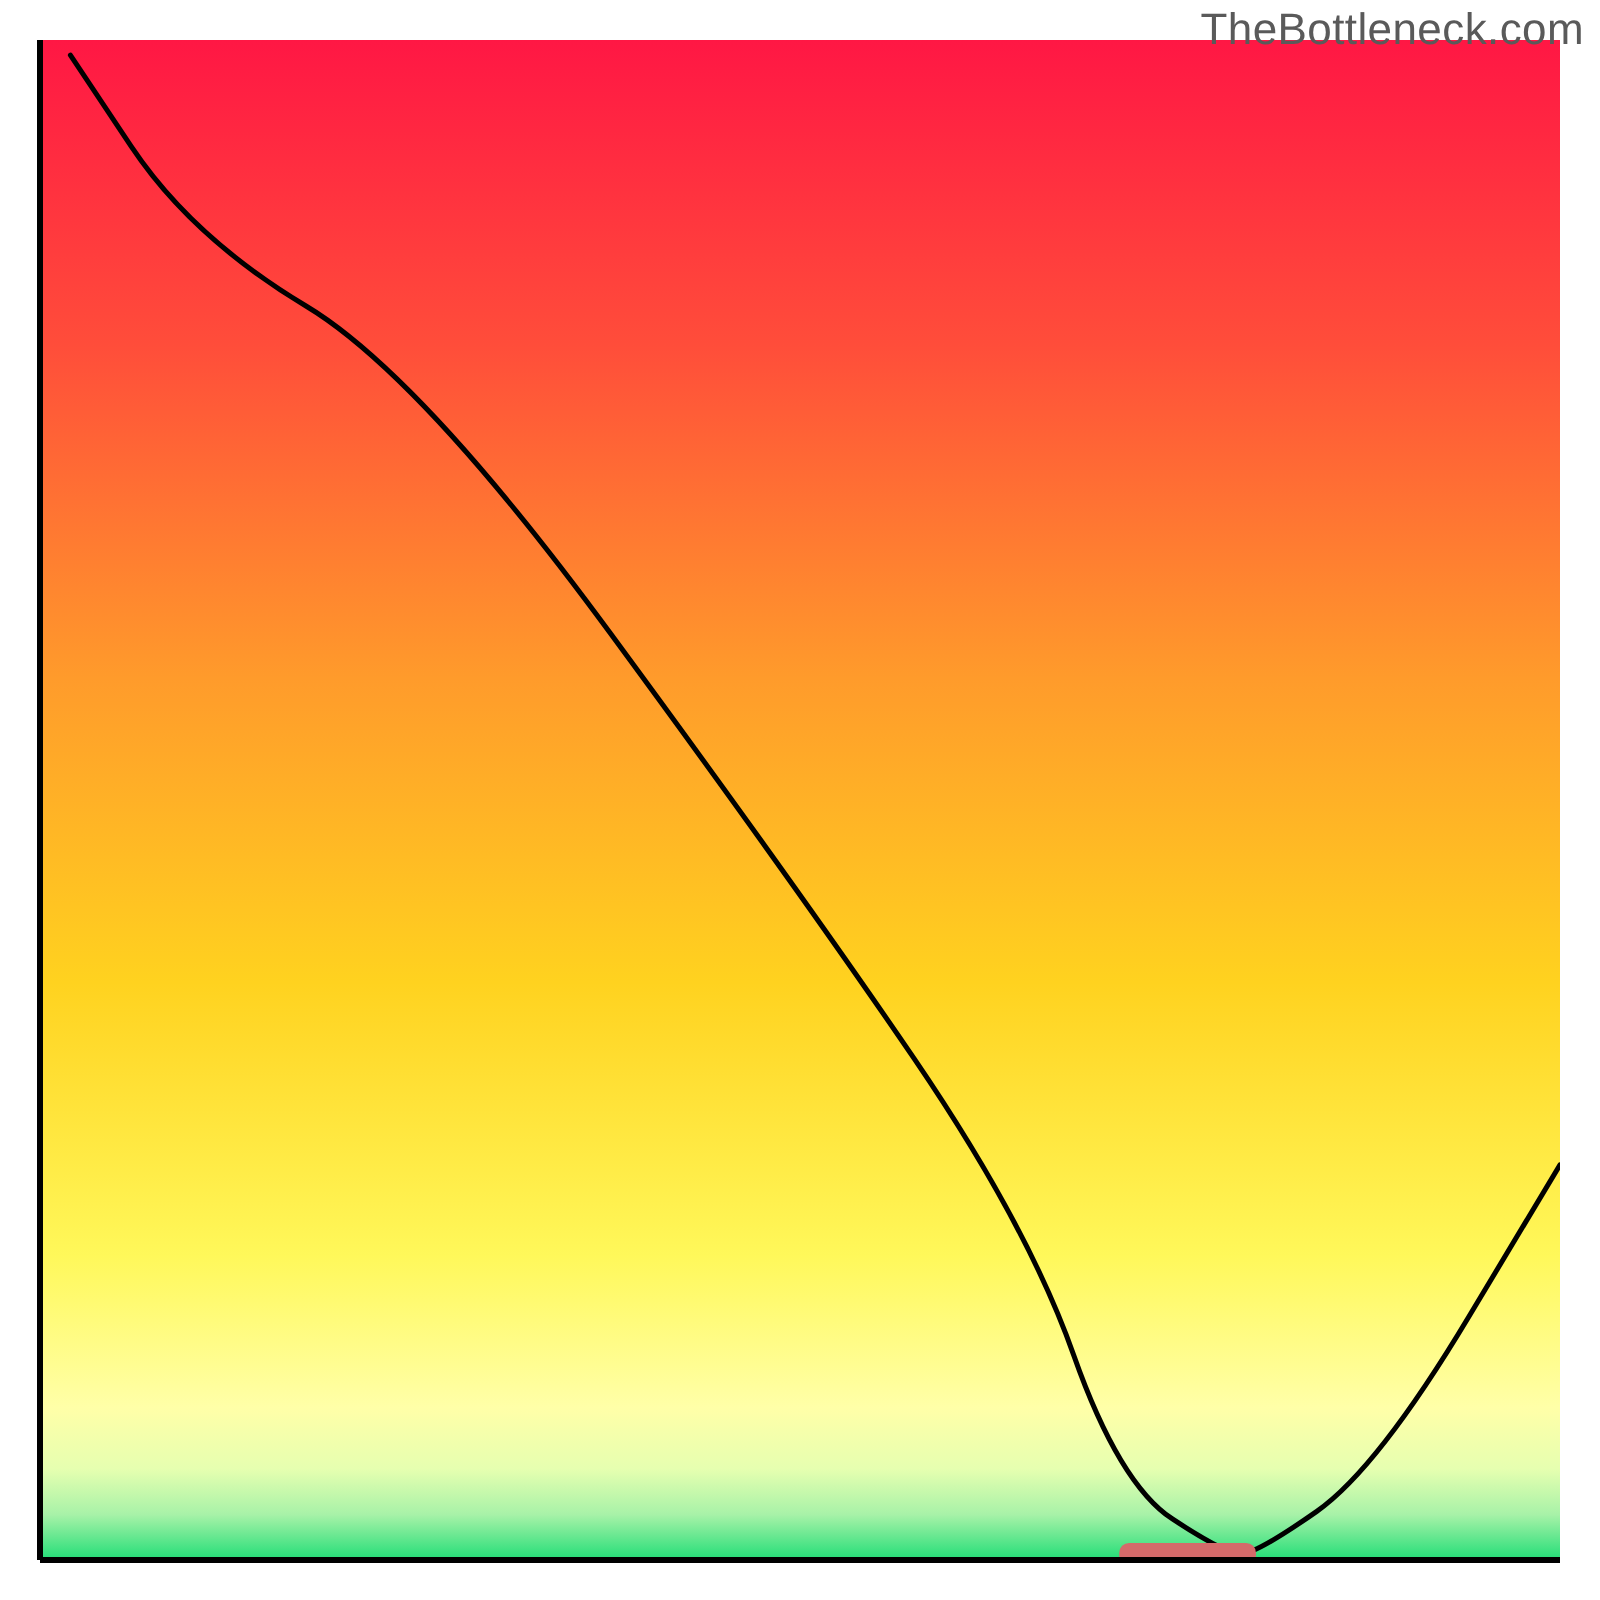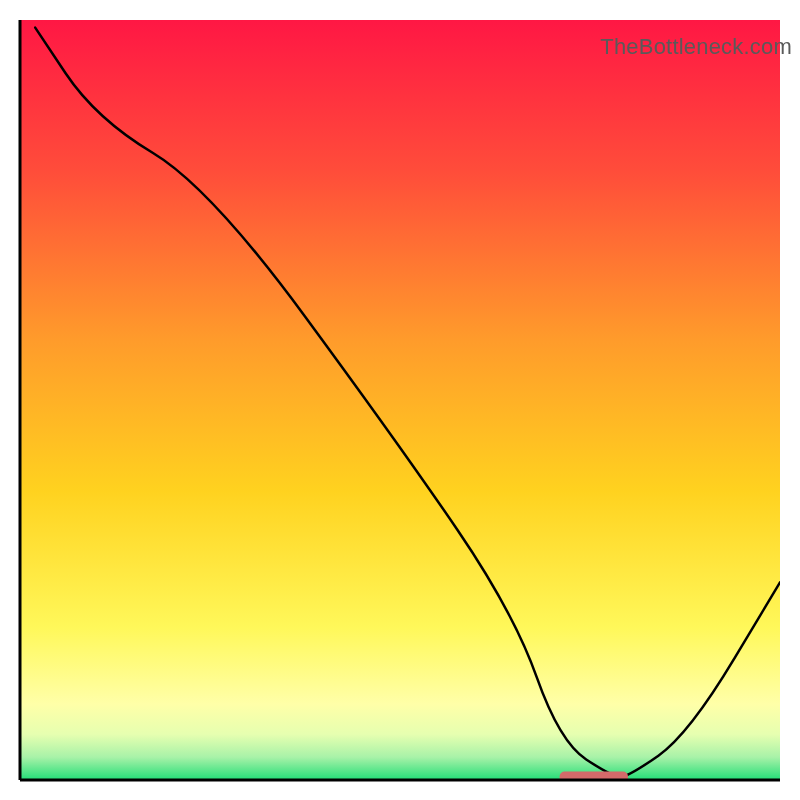--- a/index.html
+++ b/index.html
@@ -19,21 +19,20 @@
   .watermark {
     position: absolute;
     top: 2px;
     right: 8px;
     color: #5a5a5a;
     font-size: 22px;
     font-weight: 500;
     letter-spacing: 0.2px;
     z-index: 20;
     pointer-events: none;
-    margin-top: 32px;
   }
   svg.plot {
     position: absolute;
     top: 0;
     left: 0;
     width: 800px;
     height: 800px;
   }
 </style>
 </head>

